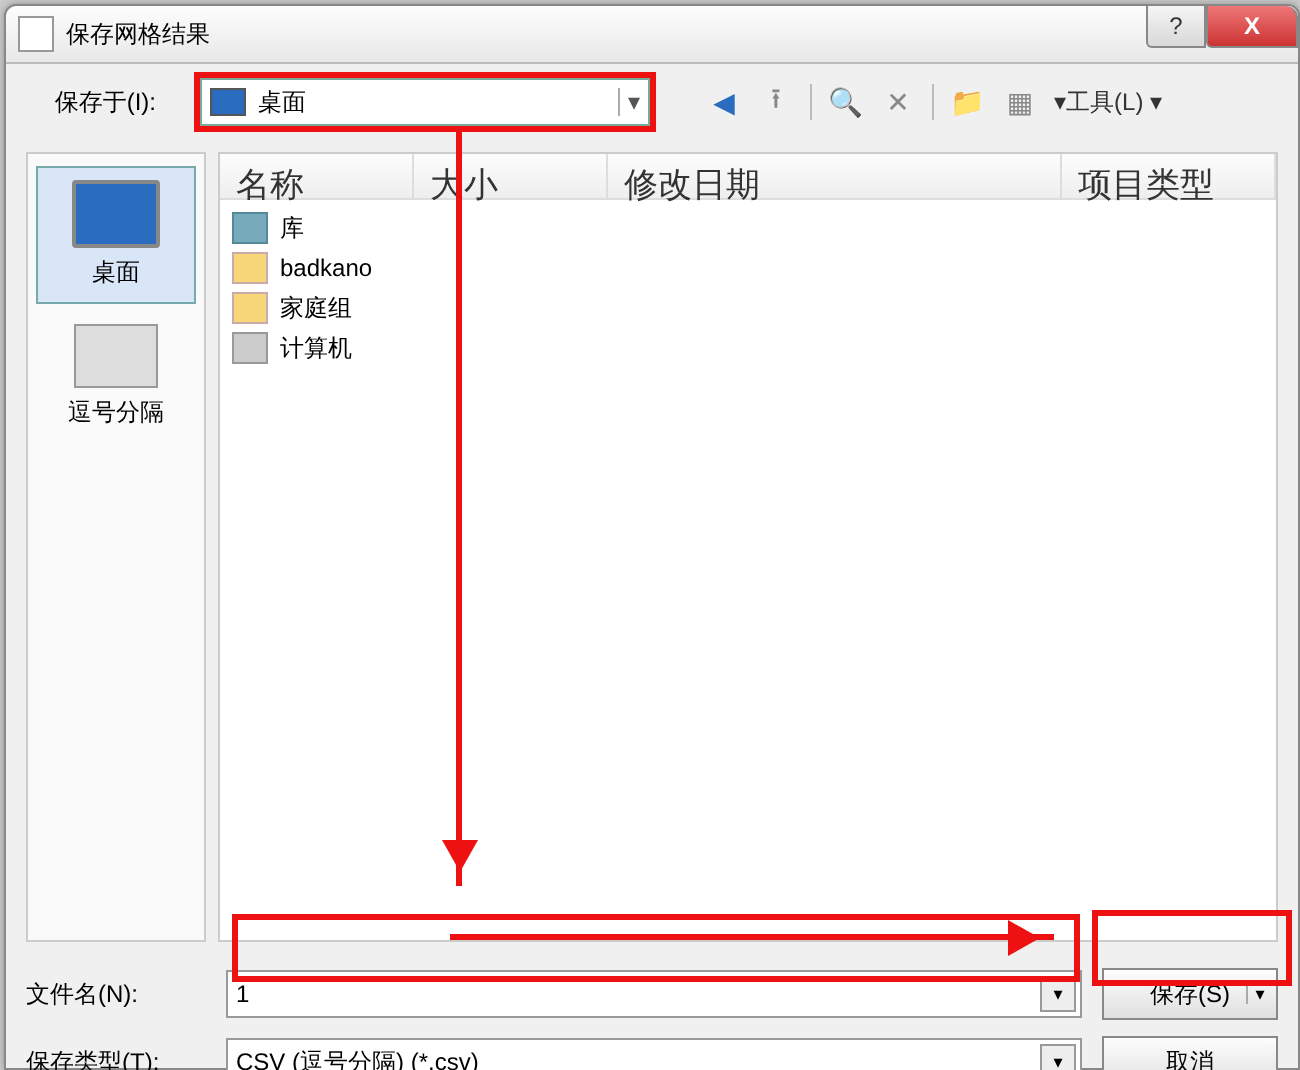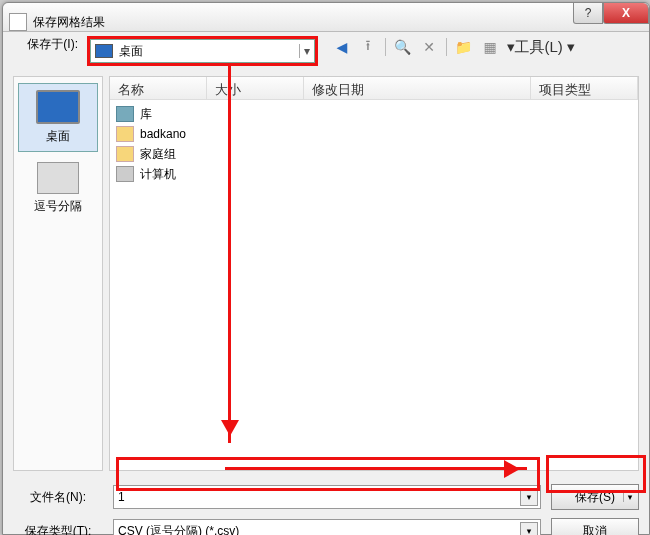--- a/index.html
+++ b/index.html
@@ -1,58 +1,58 @@
 <!DOCTYPE html>
 <html><head>
 <meta charset="utf-8">
 <style>
 body{margin:0;font-family:"Microsoft YaHei",Tahoma,sans-serif;font-size:12px;background:#ccc;width:650px;height:535px;overflow:hidden}
 .win{width:646px;height:531px;margin:2px;background:#f0f0f0;border:1px solid #888;border-radius:6px 6px 0 0;box-shadow:0 0 4px rgba(0,0,0,.3);position:relative}
-.titlebar{height:28px;background:linear-gradient(#fdfdfd,#e8e8e8);border-bottom:1px solid #bbb;border-radius:6px 6px 0 0;display:flex;align-items:flex-end;padding:0 6px;position:relative}
+.titlebar{height:28px;background:linear-gradient(#fdfdfd,#e8e8e8);border-bottom:1px solid #bbb;border-radius:6px 6px 0 0;display:flex;align-items:center;padding:0 6px;position:relative}
 .titlebar .icon{width:16px;height:16px;background:#fff;border:1px solid #999;margin-right:6px}
 .titlebar .title{flex:1}
 .win-btns{position:absolute;right:0;top:0;display:flex}
 .win-btn{width:28px;height:20px;border:1px solid #888;border-top:none;background:linear-gradient(#f5f5f5,#d8d8d8);display:flex;align-items:center;justify-content:center;font-size:12px;color:#333}
 .win-btn.help{border-radius:0 0 0 3px}
 .win-btn.close{width:44px;background:linear-gradient(#e77,#c33);color:#fff;font-weight:bold;border-radius:0 6px 0 3px}
-.toolbar{height:30px;display:flex;align-items:flex-start;padding:4px 10px;gap:5px}
+.toolbar{height:30px;display:flex;align-items:center;padding:4px 10px;gap:15px}
 .toolbar .lbl{width:65px;text-align:right;margin-right:4px}
 .savein{flex:0 0 225px;position:relative}
 .savein .field{height:22px;border:1px solid #7a9;background:#fff;display:flex;align-items:center;padding:0 4px}
 .savein .mon{width:16px;height:12px;background:#2a6cc0;border:1px solid #555;margin-right:6px}
 .savein .dd{margin-left:auto;border-left:1px solid #aaa;padding-left:4px;color:#555}
 .hlr{border:3px solid #e11;padding:0}
 .tb-icons{display:flex;gap:4px;align-items:center;margin-left:8px}
 .tb-ic{width:20px;height:20px;display:flex;align-items:center;justify-content:center;font-size:14px;color:#888;border:1px solid transparent}
 .tb-ic.act{color:#2a6cc0}
 .tb-sep{width:1px;height:18px;background:#bbb;margin:0 2px}
-.tools{font-size:15px;color:#333;margin-left:2px}
+.tools{font-size:12px;color:#333;margin-left:2px}
 .body{display:flex;height:395px;padding:6px 10px}
 .places{width:88px;background:#fafafa;border:1px solid #ccc;display:flex;flex-direction:column;align-items:center;padding-top:6px}
 .place{width:78px;text-align:center;padding:6px 0;margin-bottom:4px}
 .place.sel{background:#d8e6f7;border:1px solid #7aa}
 .place .pic{width:40px;height:30px;margin:0 auto 4px}
 .pic.desktop{background:#2a6cc0;border:2px solid #888;border-radius:2px}
 .pic.folder{background:#f7d67a;border:1px solid #caa;border-radius:2px}
 .pic.pc{background:#ddd;border:1px solid #999}
 .filepane{flex:1;background:#fff;border:1px solid #ccc;margin-left:6px;position:relative}
-.cols{height:22px;border-bottom:1px solid #ddd;background:linear-gradient(#fdfdfd,#eee);display:flex;font-size:13px;color:#333}
+.cols{height:22px;border-bottom:1px solid #ddd;background:linear-gradient(#fdfdfd,#eee);display:flex;font-size:17px;color:#333}
 .col{padding:4px 8px;border-right:1px solid #ddd}
 .fl{padding:4px 6px}
 .fi{display:flex;align-items:center;height:20px;gap:6px}
 .fi .fic{width:16px;height:14px}
 .fic.lib{background:#7ab;border:1px solid #589}
 .fic.grp{background:#f7d67a;border:1px solid #caa}
 .fic.usr{background:#f7d67a;border:1px solid #caa}
 .fic.cmp{background:#ccc;border:1px solid #999}
 .fic.net{background:#aad;border:1px solid #88b}
 .fic.wx{background:#5c5;border:1px solid #393;border-radius:3px}
 .bottom{padding:6px 10px}
 .row{display:flex;align-items:center;height:28px;margin-bottom:6px}
-.row .rlbl{width:90px;text-align:center;margin-right:10px}
+.row .rlbl{width:90px;text-align:left;margin-right:10px}
 .row .rin{flex:1;height:22px;border:1px solid #999;background:#fff;padding:0 4px;display:flex;align-items:center;position:relative}
 .row .rin .dd{position:absolute;right:2px;top:2px;width:16px;height:16px;border:1px solid #999;background:#eee;display:flex;align-items:center;justify-content:center;font-size:9px}
 .row .rbtn{width:86px;height:24px;margin-left:10px;border:1px solid #888;background:linear-gradient(#fdfdfd,#e0e0e0);display:flex;align-items:center;justify-content:center;position:relative}
 .rbtn .dd{position:absolute;right:2px;width:12px;text-align:center;border-left:1px solid #aaa;font-size:9px}
 
 .ann{position:absolute;pointer-events:none}
 .arrow1{left:225px;top:60px;width:3px;height:380px;background:#e11}
 .arrow1::after{content:"";position:absolute;bottom:-2px;left:-7px;border:9px solid transparent;border-top:16px solid #e11}
 .arrow2{left:222px;top:464px;height:3px;width:302px;background:#e11}
 .arrow2::after{content:"";position:absolute;right:-2px;top:-7px;border:9px solid transparent;border-left:16px solid #e11}

